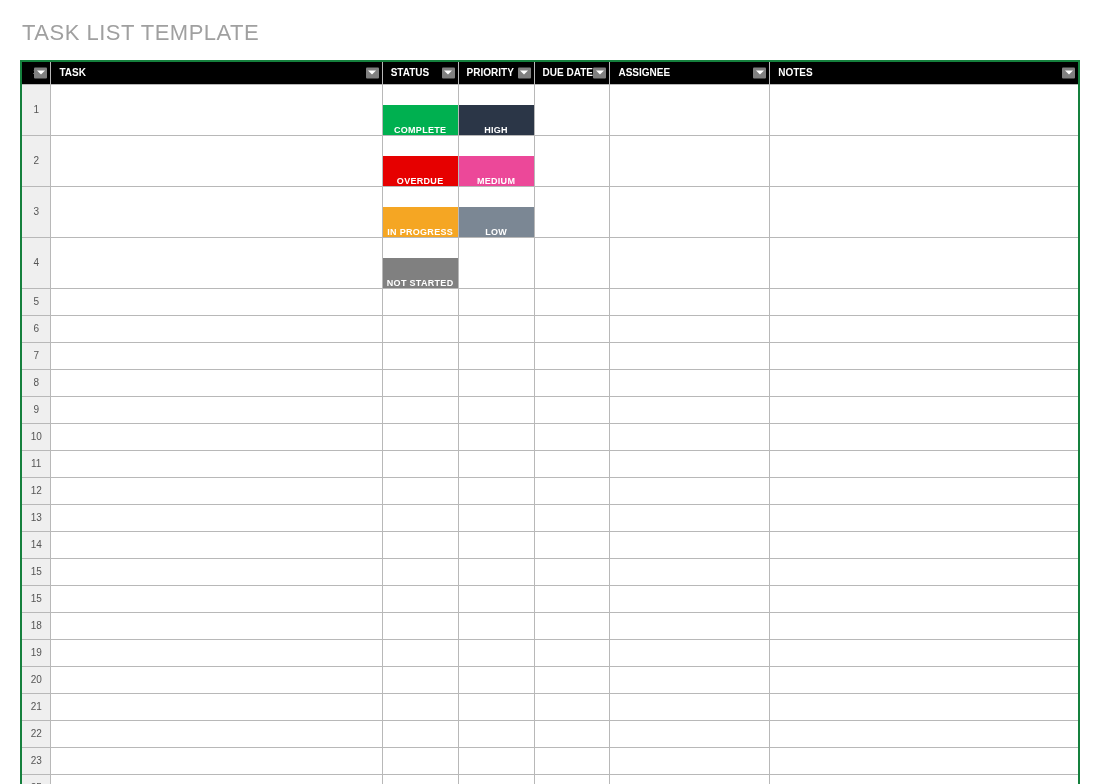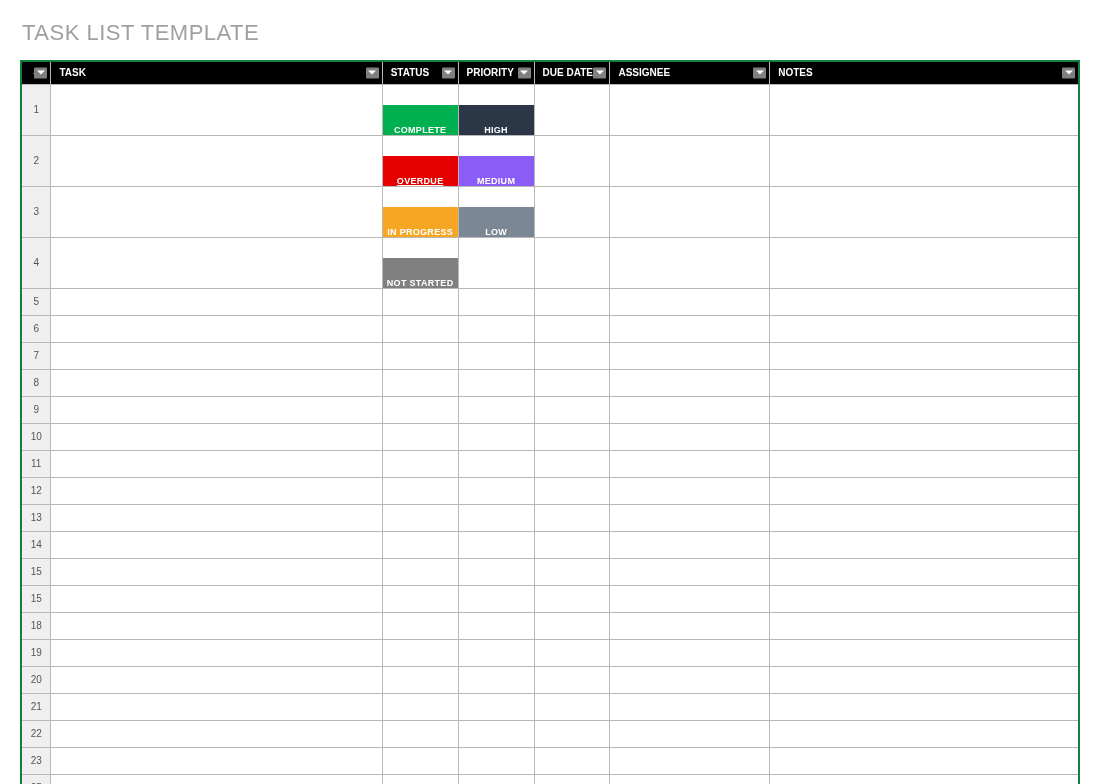--- a/index.html
+++ b/index.html
@@ -90,25 +90,25 @@
     justify-content: center;
     height: 100%;
     width: 100%;
     color: #fff;
     font-size: 9px;
     font-weight: bold;
     letter-spacing: 0.3px;
     margin-top: 40px;
   }
   .bg-complete   { background: #00b050; }
-  .bg-overdue    { background: #e60000; text-decoration: underline; }
+  .bg-overdue    { background: #e60000; }
   .bg-inprogress { background: #f5a623; }
   .bg-notstarted { background: #808080; }
   .bg-high       { background: #2b3647; }
-  .bg-medium     { background: #8b5cf6; }
+  .bg-medium     { background: #ec4899; }
   .bg-low        { background: #7b8794; }
 </style>
 </head>
 <body>
 
 <h1 class="title">TASK LIST TEMPLATE</h1>
 
 <table>
   <colgroup>
     <col class="col-num">

